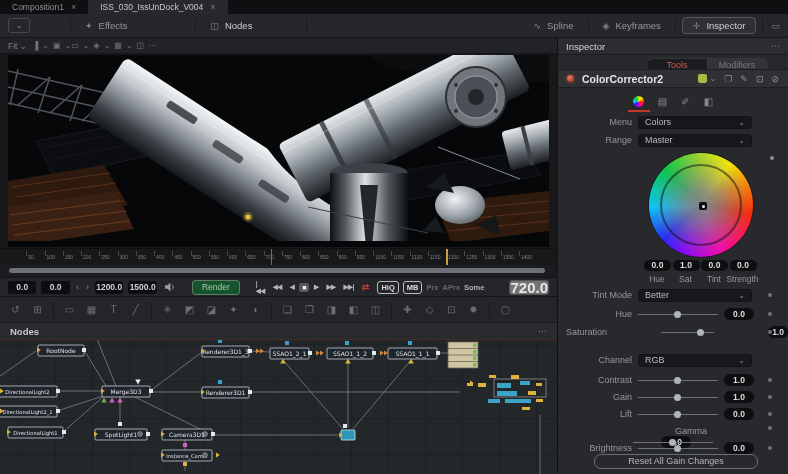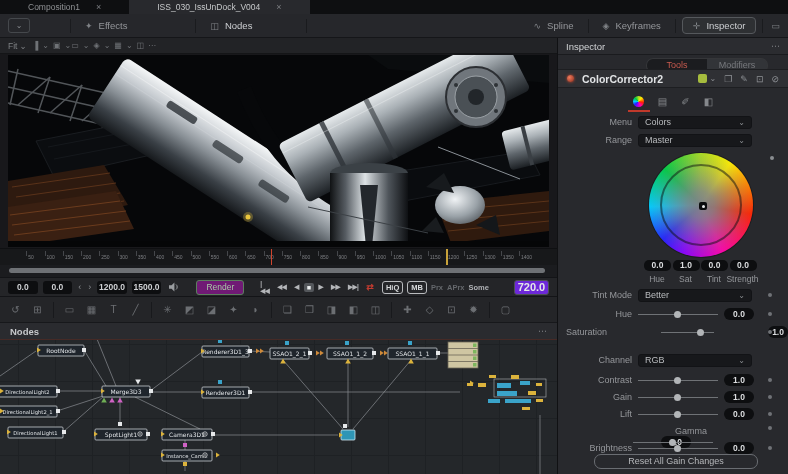--- a/index.html
+++ b/index.html
@@ -1,20 +1,20 @@
 <!DOCTYPE html>
 <html><head>
 <meta charset="utf-8">
 <style>
   html,body{margin:0;padding:0;background:#101113;}
   #app{position:relative;width:788px;height:474px;background:#1d1f22;overflow:hidden;
        font-family:"Liberation Sans",sans-serif;color:#c9cbce;font-size:9px;-webkit-user-select:none;user-select:none;}
   
   .tabbar{position:absolute;left:0;top:0;width:788px;height:14px;background:#0e0f11;display:flex;align-items:stretch;}
-  .tab{display:flex;align-items:center;gap:16px;padding:0 28px;color:#8f9194;font-size:8.5px;}
+  .tab{display:flex;align-items:center;gap:7px;padding:0 12px;color:#8f9194;font-size:8.5px;}
   .tab.active{background:#28292d;color:#c6c8ca;}
   .tab .x{color:#7c7e82;font-size:9px;}
   
   .mainbar{position:absolute;left:0;top:14px;width:788px;height:23px;background:#26272b;border-bottom:1px solid #151619;display:flex;align-items:center;}
   .mb-btn{display:flex;gap:6px;align-items:center;color:#94969a;padding:0 14px;font-size:9.5px;height:100%;}
   .mb-btn .micon{color:#7f8286;font-size:9px;}
   .mb-btn.bright{color:#cdcfd2;}
   .boxed-btn{border:1px solid #55585c;border-radius:4px;background:#2e3033;margin:0 6px;padding:2px 10px;height:auto;}
   .vsep{width:1px;height:14px;background:#1a1b1e;}
   .dd-box{border:1px solid #45484c;border-radius:3px;width:20px;height:13px;margin-left:8px;display:flex;align-items:center;justify-content:center;color:#8a8d91;font-size:8px;}
@@ -36,30 +36,30 @@
   .playhead{position:absolute;top:0;width:1px;height:17px;background:#d0452e;}
   .tmarker{position:absolute;top:0;width:2px;height:17px;background:#c8a23a;}
   
   .scrollrow{position:absolute;left:0;top:265px;width:557px;height:12px;background:#1b1c1f;}
   .scroll-thumb{position:absolute;left:9px;top:3px;width:536px;height:5px;background:#6e7175;border-radius:3px;}
   
   .transport{position:absolute;left:0;top:277px;width:557px;height:19px;background:#242528;border-top:1px solid #131417;display:flex;align-items:center;padding:0 8px;box-sizing:border-box;gap:5px;}
   .tfield{background:#0d0e10;border-radius:3px;width:34px;height:13px;line-height:13px;text-align:center;color:#cfd1d4;font-weight:bold;font-size:8.5px;}
   .arrowbtn{color:#8a8d91;font-size:9px;padding:0 1px;}
   .spk{display:flex;align-items:center;margin:0 3px;}
-  .renderbtn{height:13px;padding:0 9px;border:1px solid #5c7f5e;background:#701a75;color:#a9caa7;border-radius:3px;line-height:12px;font-size:8.5px;margin:0 8px;}
+  .renderbtn{height:13px;padding:0 9px;border:1px solid #5c7f5e;background:#14532d;color:#a9caa7;border-radius:3px;line-height:12px;font-size:8.5px;margin:0 8px;}
   .pbtn{color:#b4b6b9;font-size:6.5px;letter-spacing:-0.5px;padding:1px 3px;font-weight:bold;}
   .pbtn.stop{background:#54575b;border-radius:2px;color:#eceeef;font-size:7px;}
   .pbtn.loop{color:#c23b30;font-size:9px;letter-spacing:0;}
   .qgroup{margin-left:auto;display:flex;align-items:center;gap:4px;}
   .qtoggle{font-size:7.5px;font-weight:bold;}
   .qtoggle.boxed{border:1px solid #b9bbbe;border-radius:3px;padding:1px 3px;color:#d7d9db;}
   .qtoggle.dim{color:#65686c;}
   .qtoggle.plain{color:#b0b2b6;}
-  .framebox{background:#6d28d9;border:1px solid #4e5155;border-radius:3px;width:38px;height:13px;line-height:13px;text-align:center;color:#e4e6e8;font-weight:bold;font-size:11px;margin-left:20px;}
+  .framebox{background:#737373;border:1px solid #4e5155;border-radius:3px;width:38px;height:13px;line-height:13px;text-align:center;color:#e4e6e8;font-weight:bold;font-size:15px;margin-left:20px;}
   
   .nodetools{position:absolute;left:0;top:296px;width:557px;height:26px;background:#242528;border-top:1px solid #131417;display:flex;align-items:center;padding:0 5px;box-sizing:border-box;gap:1px;}
   .ntool{width:21px;text-align:center;color:#6c6f73;font-size:10px;}
   .vsep2{width:1px;height:16px;background:#18191c;margin:0 4px;}
   
   .nodesheader{position:absolute;left:0;top:322px;width:557px;height:17px;background:#2a2b2f;border-top:1px solid #17181b;display:flex;align-items:center;padding:0 10px;box-sizing:border-box;}
   .nodesheader .ttl{font-size:9.5px;font-weight:bold;color:#c6c8cb;}
   .nodesheader .menu{margin-left:auto;color:#8a8d91;font-size:9px;}
   .nodegraph{position:absolute;left:0;top:339px;width:557px;height:135px;background:#24272a;border-top:1px solid #462a26;}
   

